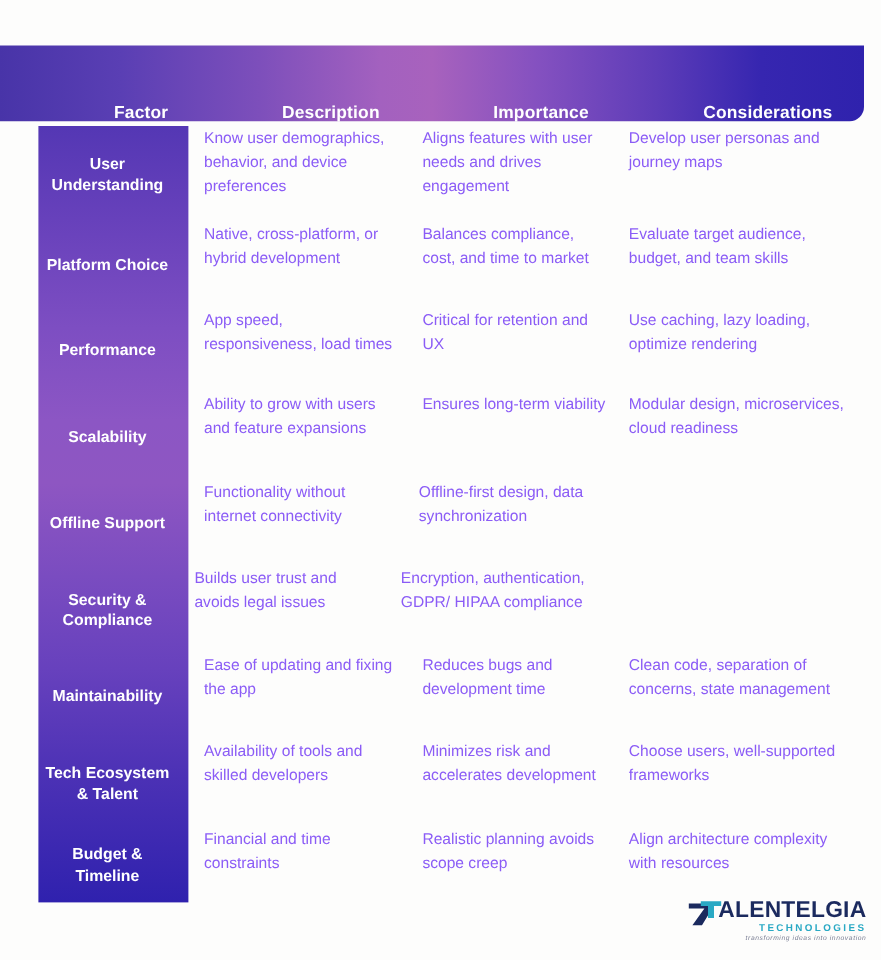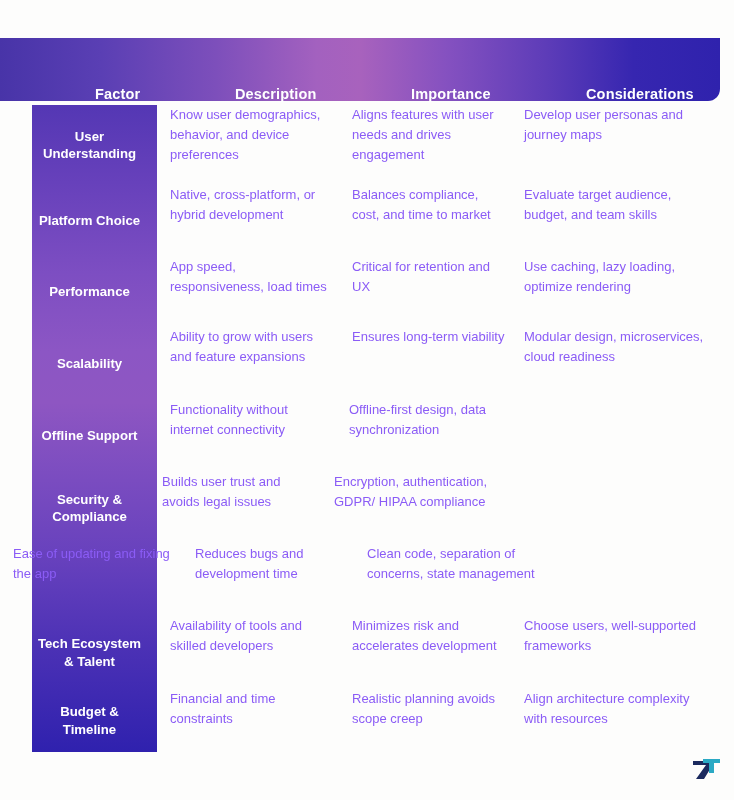--- a/index.html
+++ b/index.html
@@ -233,20 +233,21 @@
       <div class="cell-text cell-cons">Offline-first design, data synchronization</div>
     </div>
 
     <div class="row" style="height:72px;">
       <div class="cell-factor">Security &amp; Compliance</div>
       <div class="cell-text cell-imp">Builds user trust and avoids legal issues</div>
       <div class="cell-text cell-cons">Encryption, authentication, GDPR/ HIPAA compliance</div>
     </div>
 
     <div class="row" style="height:72px;">
+      <div class="cell-factor">Maintainability</div>
       <div class="cell-text cell-desc">Ease of updating and fixing the app</div>
       <div class="cell-text cell-imp">Reduces bugs and development time</div>
       <div class="cell-text cell-cons">Clean code, separation of concerns, state management</div>
     </div>
 
     <div class="row" style="height:73px;">
       <div class="cell-factor">Tech Ecosystem &amp; Talent</div>
       <div class="cell-text cell-desc">Availability of tools and skilled developers</div>
       <div class="cell-text cell-imp">Minimizes risk and accelerates development</div>
       <div class="cell-text cell-cons">Choose users, well-supported frameworks</div>
@@ -261,15 +262,20 @@
 
   </div>
 
   <div class="logo">
     <span class="logo-mark">
       <svg width="30" height="24" viewBox="0 0 30 24">
         <path d="M2 3 H24 L13 21 H5 L15 7 H2 Z" fill="#1b2a5e"></path>
         <path d="M12 1 H29 V5 H23 V15 L18 15 V5 H12 Z" fill="#2aa9c4"></path>
       </svg>
     </span>
+    <span class="logo-wordblock">
+      <span class="logo-name">ALENTELGIA</span>
+      <span class="logo-sub">TECHNOLOGIES</span>
+      <span class="logo-tagline">transforming ideas into innovation</span>
+    </span>
   </div>
 
 </div>
 
 </body></html>

